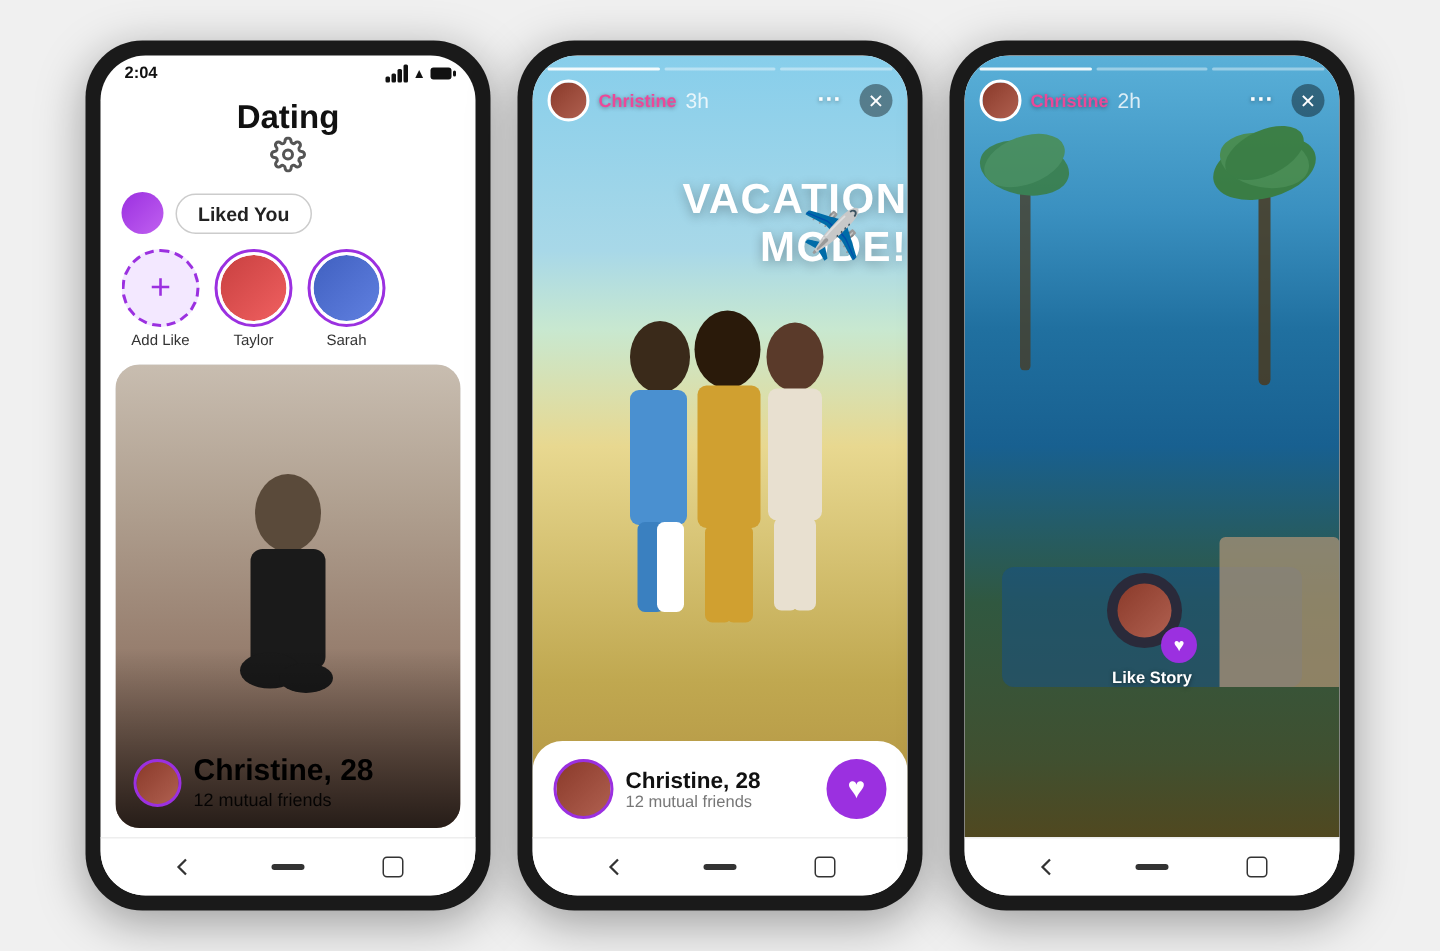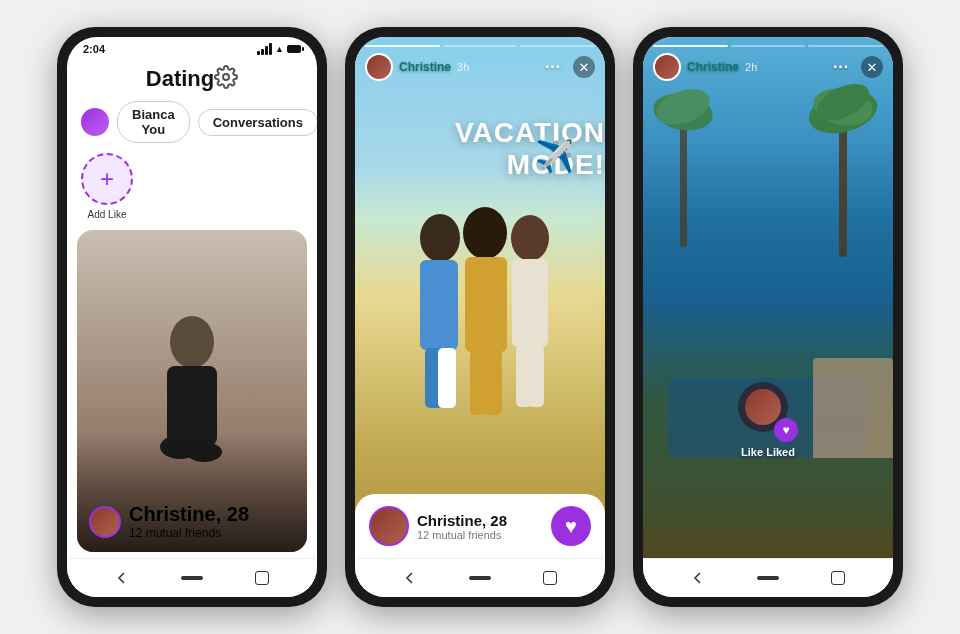--- a/index.html
+++ b/index.html
@@ -103,23 +103,24 @@
 
     
     .phone1-content {
       flex: 1;
       overflow: hidden;
       display: flex;
       flex-direction: column;
     }
     .dating-header {
       display: flex;
-      justify-content: center;
+      justify-content: space-between;
       align-items: center;
       padding: 8px 14px 4px;
+      flex-direction: column;
     }
     .dating-title {
       font-size: 22px;
       font-weight: 700;
       color: #111;
     }
     .gear-icon {
       width: 24px;
       height: 24px;
       color: #555;
@@ -262,28 +263,28 @@
       gap: 6px;
     }
     .story-avatar {
       width: 28px;
       height: 28px;
       border-radius: 50%;
       border: 2px solid #fff;
       overflow: hidden;
     }
     .story-username {
-      color: #0f766e;
+      color: #ec4899;
       font-size: 12px;
       font-weight: 600;
       text-shadow: 0 1px 3px rgba(0,0,0,0.4);
     }
     .story-time {
       color: rgba(255,255,255,0.8);
-      font-size: 11px;
+      font-size: 14px;
     }
     .story-actions {
       display: flex;
       gap: 8px;
       align-items: center;
     }
     .story-action-btn {
       width: 24px;
       height: 24px;
       display: flex;
@@ -451,30 +452,45 @@
         <div>
           <svg class="gear-icon" viewBox="0 0 24 24" fill="none" stroke="currentColor" stroke-width="2">
             <circle cx="12" cy="12" r="3"></circle>
             <path d="M19.4 15a1.65 1.65 0 0 0 .33 1.82l.06.06a2 2 0 0 1-2.83 2.83l-.06-.06a1.65 1.65 0 0 0-1.82-.33 1.65 1.65 0 0 0-1 1.51V21a2 2 0 0 1-4 0v-.09A1.65 1.65 0 0 0 9 19.4a1.65 1.65 0 0 0-1.82.33l-.06.06a2 2 0 0 1-2.83-2.83l.06-.06A1.65 1.65 0 0 0 4.68 15a1.65 1.65 0 0 0-1.51-1H3a2 2 0 0 1 0-4h.09A1.65 1.65 0 0 0 4.6 9a1.65 1.65 0 0 0-.33-1.82l-.06-.06a2 2 0 0 1 2.83-2.83l.06.06A1.65 1.65 0 0 0 9 4.68a1.65 1.65 0 0 0 1-1.51V3a2 2 0 0 1 4 0v.09a1.65 1.65 0 0 0 1 1.51 1.65 1.65 0 0 0 1.82-.33l.06-.06a2 2 0 0 1 2.83 2.83l-.06.06A1.65 1.65 0 0 0 19.4 9a1.65 1.65 0 0 0 1.51 1H21a2 2 0 0 1 0 4h-.09a1.65 1.65 0 0 0-1.51 1z"></path>
           </svg>
         </div>
       </div>
 
       <div class="tabs-row">
         <div class="tab-avatar av-purple"></div>
-        <button class="tab-btn">Bianca You</button>
-        <button class="tab-btn">Conversations</button>
+        <button class="tab-btn">Liked You</button>
       </div>
 
       <div class="stories-row">
         <div class="story-item">
           <div class="story-circle add-story">
             <span class="add-icon">+</span>
           </div>
           <span class="story-label">Add Like</span>
+        </div>
+        <div class="story-item">
+          <div class="story-circle has-story">
+            <div class="story-photo">
+              <div style="width:100%;height:100%;background:linear-gradient(135deg,#c84040,#f06060);border-radius:50%;"></div>
+            </div>
+          </div>
+          <span class="story-label">Taylor</span>
+        </div>
+        <div class="story-item">
+          <div class="story-circle has-story">
+            <div class="story-photo">
+              <div style="width:100%;height:100%;background:linear-gradient(135deg,#4060c0,#6080e0);border-radius:50%;"></div>
+            </div>
+          </div>
+          <span class="story-label">Sarah</span>
         </div>
       </div>
 
       <div class="main-card">
 
         <div style="width:100%;height:100%;background:linear-gradient(180deg, #c8bdb0 0%, #b0a090 30%, #988070 60%, #806050 100%); position:relative;">
 
           <svg style="position:absolute;bottom:60px;left:50%;transform:translateX(-50%)" width="120" height="200" viewBox="0 0 120 200">
 
             <ellipse cx="60" cy="50" rx="22" ry="26" fill="#5a4a3a"></ellipse>
@@ -639,21 +655,21 @@
 
       <div class="like-sent-container">
         <div class="like-sent-figure">
           <div class="like-sent-avatar-bg">
             <div style="width:36px;height:36px;border-radius:50%;background:linear-gradient(135deg,#8a3a2a,#b06050);"></div>
           </div>
           <div class="like-heart-badge">
             <span style="color:#fff;font-size:12px;">♥</span>
           </div>
         </div>
-        <span class="like-sent-label">Like Liked</span>
+        <span class="like-sent-label">Like Story</span>
       </div>
     </div>
 
     <div class="bottom-nav">
       <div class="nav-btn">
         <svg width="16" height="16" viewBox="0 0 16 16" fill="none" stroke="#333" stroke-width="1.5">
           <polyline points="10,3 5,8 10,13"></polyline>
         </svg>
       </div>
       <div class="nav-btn">

